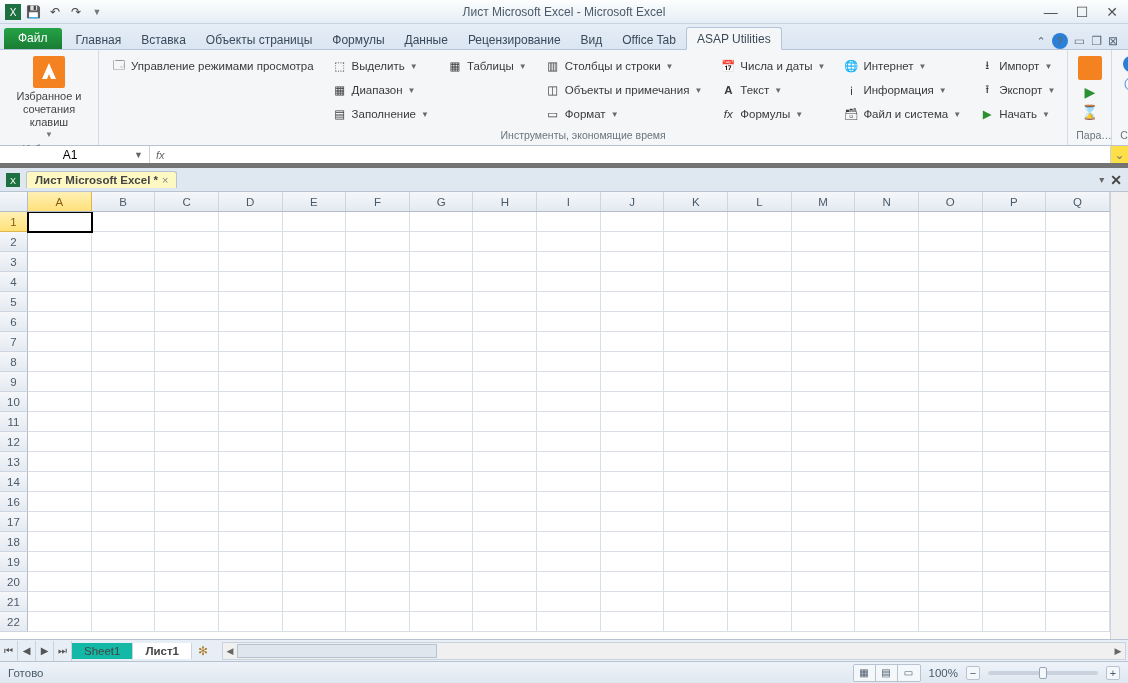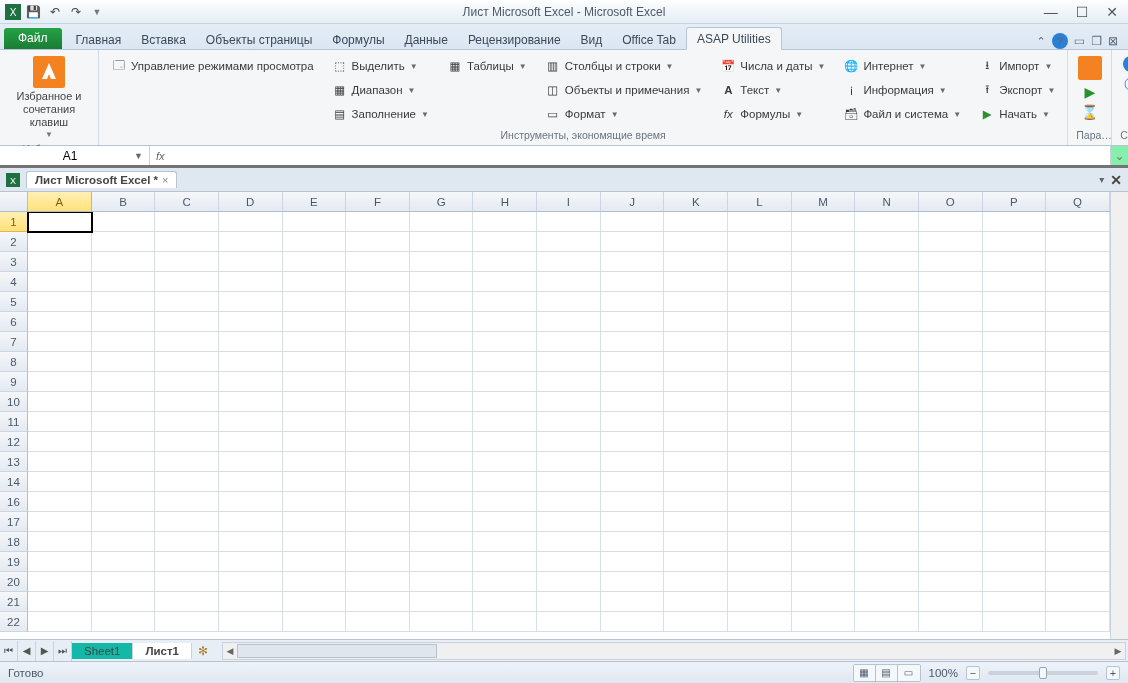--- a/index.html
+++ b/index.html
@@ -27,31 +27,31 @@
 .rgroup .label{height:16px;font-size:10.5px;color:#6a7580;text-align:center;white-space:nowrap;padding:0 4px}
 .bigbtn{display:flex;flex-direction:column;align-items:center;justify-content:flex-end;width:90px;padding:4px 2px;cursor:pointer;text-align:center;font-size:11px;line-height:1.2;color:#444}
 .bigbtn .bicon{width:32px;height:32px;margin-bottom:2px}
 .stack{display:flex;flex-direction:column;gap:0}
 .sbtn{display:flex;align-items:center;gap:4px;padding:2px 4px;cursor:pointer;font-size:11.5px;color:#3a3a3a;height:24px;white-space:nowrap}
 .sbtn .sicon{width:16px;height:16px;flex:0 0 16px;display:inline-flex;align-items:center;justify-content:center}
 .sbtn .drop{font-size:8px;color:#6a6a6a;margin-left:1px}
 .asapico{width:32px;height:32px;background:#f58220;border-radius:2px;display:flex;align-items:center;justify-content:center;color:#fff;font-size:20px;font-weight:bold}
 .orangebox{width:24px;height:24px;background:#f58220;border-radius:2px}
 
-.fbar{height:22px;display:flex;align-items:center;border-bottom:3px solid #737373;background:#86efac}
+.fbar{height:22px;display:flex;align-items:center;border-bottom:5px solid #737373;background:#fde047}
 .namebox{width:150px;border-right:1px solid #c9d2dd;display:flex;align-items:center;padding:0 6px;height:100%;background:#fff}
 .namebox input{border:none;outline:none;width:100%;font-size:12px;text-align:center;background:transparent}
 .namebox .dd{font-size:9px;color:#666;cursor:pointer}
 .fxwrap{display:flex;align-items:center;flex:1;padding:0 6px;gap:8px;background:#fff;height:100%}
 .fx{font-style:italic;color:#666;font-size:11px}
 .fxin{flex:1;border:none;outline:none;font-size:12px}
 .expand{width:18px;text-align:center;color:#777;cursor:pointer;border-left:1px solid #c9d2dd;height:100%;display:flex;align-items:center;justify-content:center}
 
 .wbtabs{height:24px;background:#dfe7f0;display:flex;align-items:center;padding:0 6px;gap:6px;border-bottom:1px solid #b8c3d2;position:relative}
-.wbtab{background:#ffffff;border:1px solid #b8c3d2;border-bottom:none;padding:2px 8px;border-radius:3px 3px 0 0;font-size:11.5px;cursor:pointer;display:flex;align-items:center;gap:4px}
+.wbtab{background:#fef9c3;border:1px solid #b8c3d2;border-bottom:none;padding:2px 8px;border-radius:3px 3px 0 0;font-size:11.5px;cursor:pointer;display:flex;align-items:center;gap:4px}
 .wbtab .x{color:#888;font-size:11px}
 .wbtabs .right{margin-left:auto;display:flex;align-items:center;gap:6px}
 
 .gridwrap{flex:1;display:flex;flex-direction:column;position:relative;min-height:0}
 .colhdr{display:flex;height:20px;background:linear-gradient(#f5f7fa,#e4eaf1);border-bottom:1px solid #b2bdc9}
 .corner{width:28px;border-right:1px solid #b2bdc9;background:linear-gradient(#f5f7fa,#e4eaf1)}
 .ch{flex:1;min-width:62px;text-align:center;font-size:11.5px;color:#4a5a6a;border-right:1px solid #cdd6e0;line-height:20px;cursor:pointer}
 .ch.sel{background:linear-gradient(#fff0b5,#ffe17a);border-right:1px solid #e0b64a;color:#8a5a10}
 .rows{flex:1;overflow:hidden}
 .row{display:flex;height:20px}

